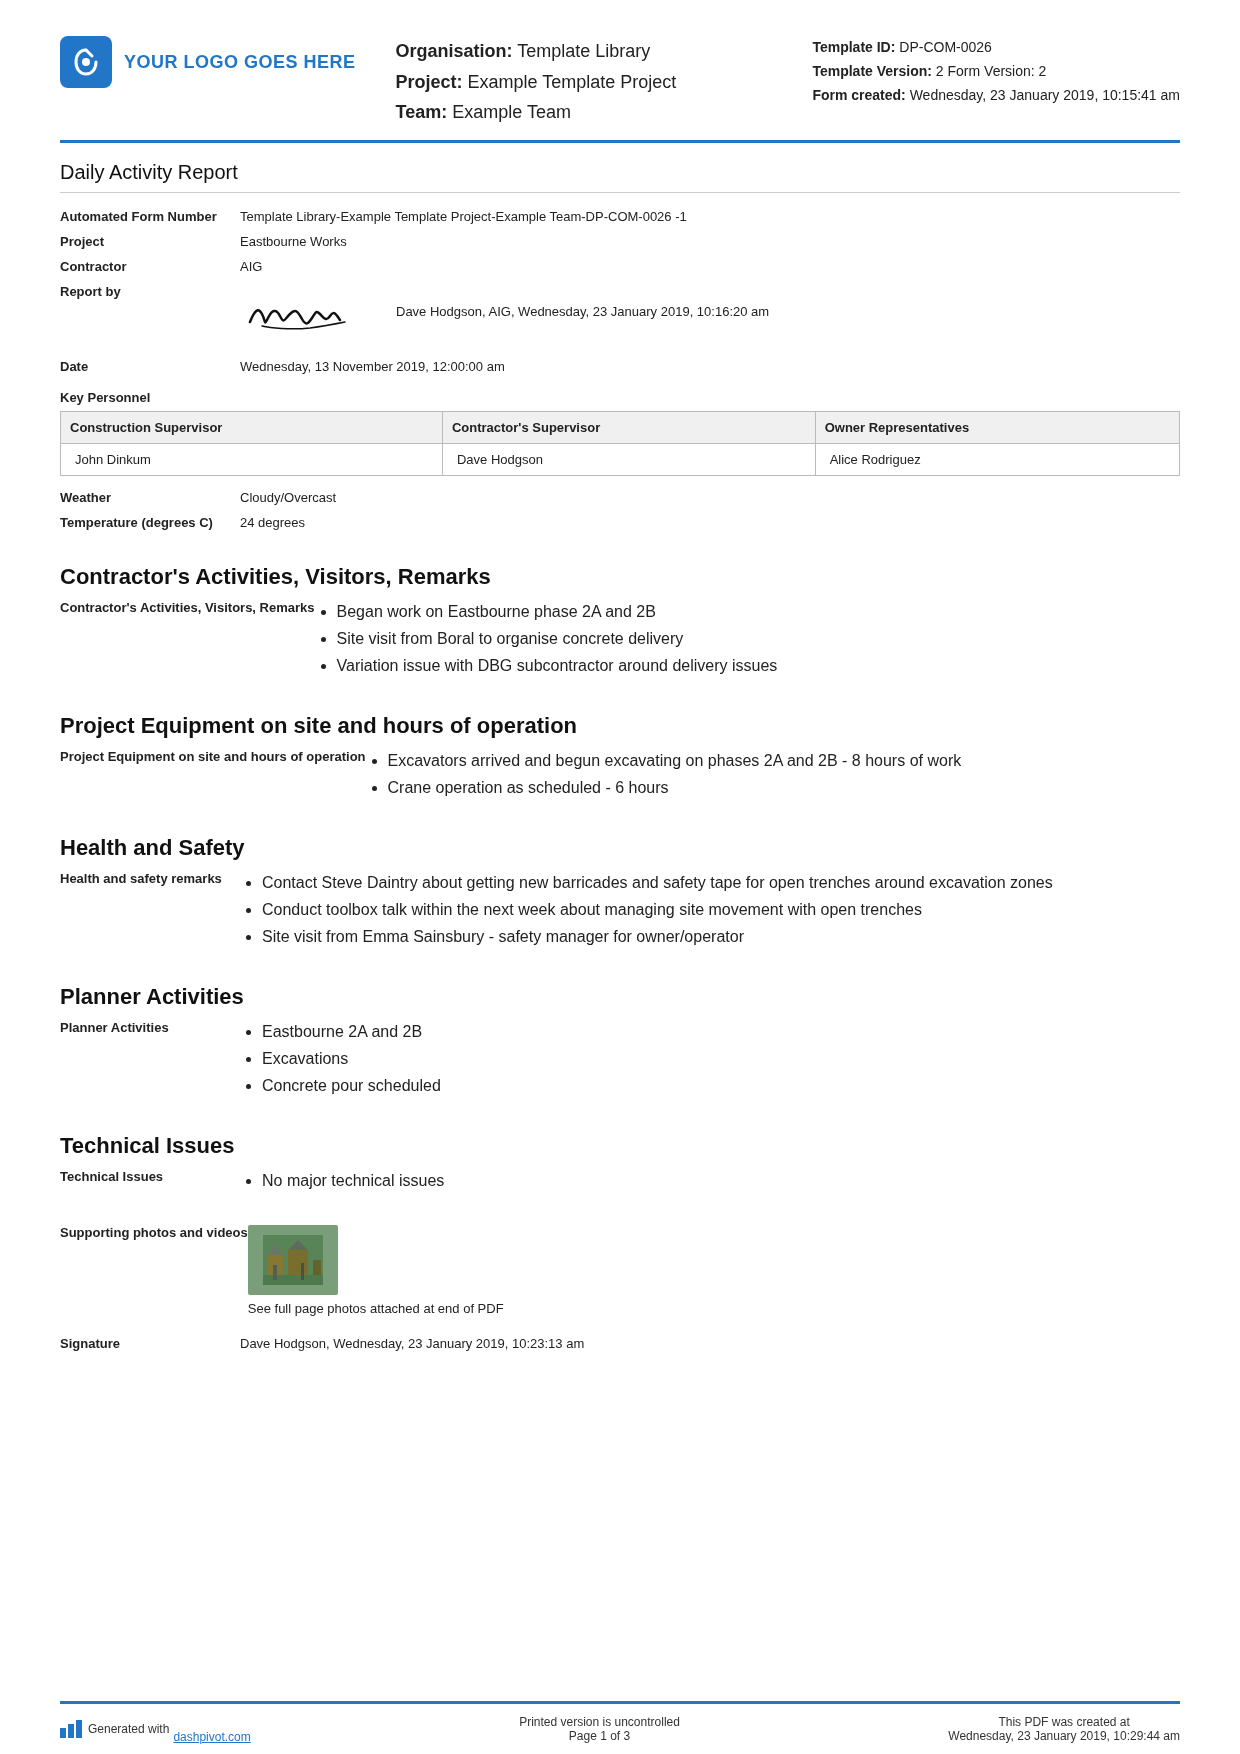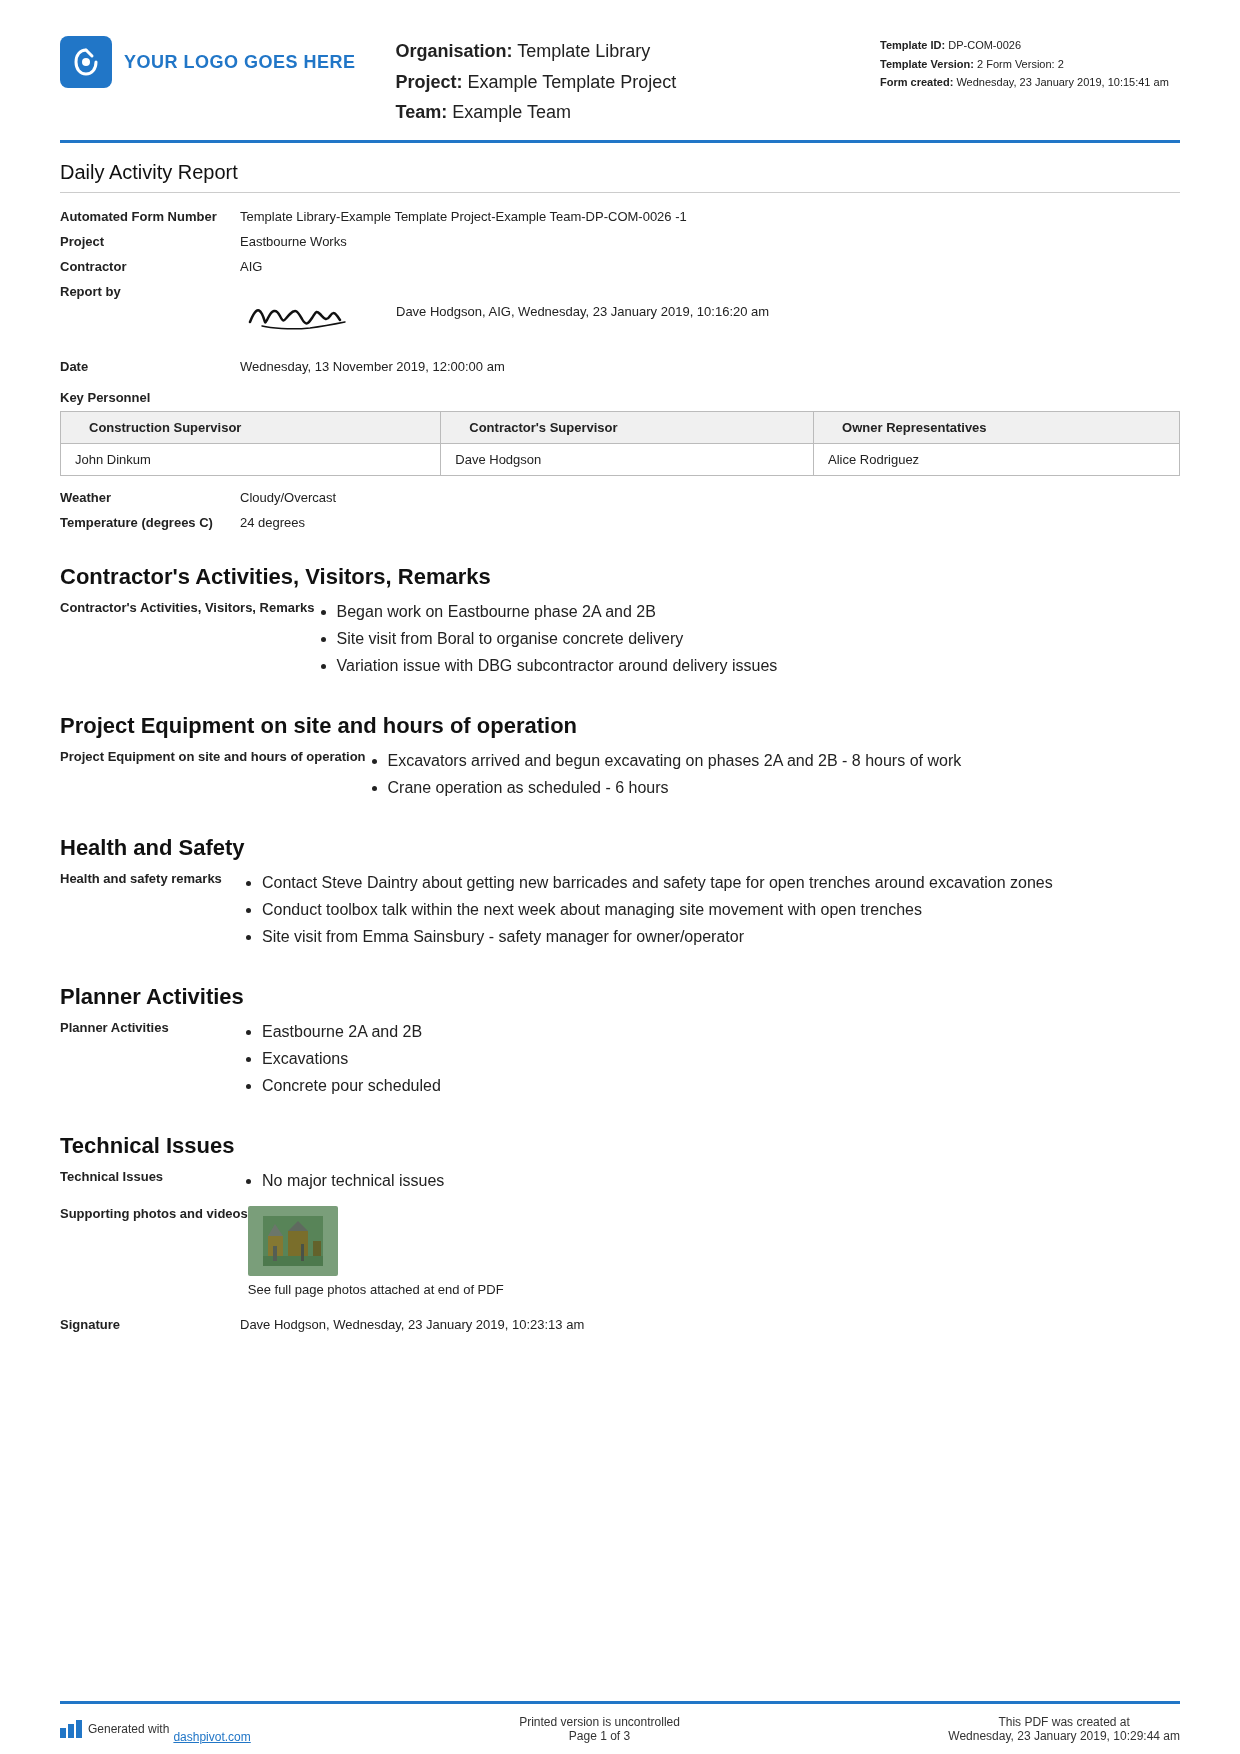--- a/index.html
+++ b/index.html
@@ -54,21 +54,21 @@
       text-transform: uppercase;
     }
     .header-meta {
       flex: 1;
       font-size: 18px;
       line-height: 1.7;
     }
     .header-meta .label { font-weight: bold; }
     .header-right {
       text-align: left;
-      font-size: 11px;
+      font-size: 14px;
       line-height: 1.7;
       min-width: 300px;
     }
     .header-right .label { font-weight: bold; }
 
     
     .report-title {
       font-size: 20px;
       font-weight: normal;
       color: #111;
@@ -118,21 +118,21 @@
     }
     .personnel-table {
       width: 100%;
       border-collapse: collapse;
       margin-bottom: 14px;
       font-size: 13px;
     }
     .personnel-table th {
       background: #f0f0f0;
       border: 1px solid #bbb;
-      padding: 8px 28px;
+      padding: 8px 9px;
       text-align: left;
       font-weight: bold;
     }
     .personnel-table td {
       border: 1px solid #bbb;
       padding: 8px 14px;
     }
 
     
     .section-heading {
@@ -347,21 +347,21 @@
   </div>
 
   <h2 class="section-heading">Technical Issues</h2>
   <div class="bullet-row">
     <div class="bullet-label">Technical Issues</div>
     <ul class="bullet-list">
       <li>No major technical issues</li>
     </ul>
   </div>
 
-  <div class="field-row" style="margin-top:2px; align-items:flex-start;justify-content:center;">
+  <div class="field-row" style="margin-top:21px; align-items:flex-start;justify-content:center;">
     <div class="field-label">Supporting photos and videos</div>
     <div class="field-value">
       <div class="photo-placeholder">
 
         <svg viewBox="0 0 60 50" xmlns="http://www.w3.org/2000/svg">
           <rect width="60" height="50" fill="#4a7a4a"></rect>
           <rect x="5" y="20" width="15" height="25" fill="#8B6914"></rect>
           <rect x="25" y="15" width="20" height="30" fill="#7a5a0a"></rect>
           <rect x="50" y="25" width="8" height="20" fill="#5a4a0a"></rect>
           <polygon points="5,20 12,8 20,20" fill="#666"></polygon>

